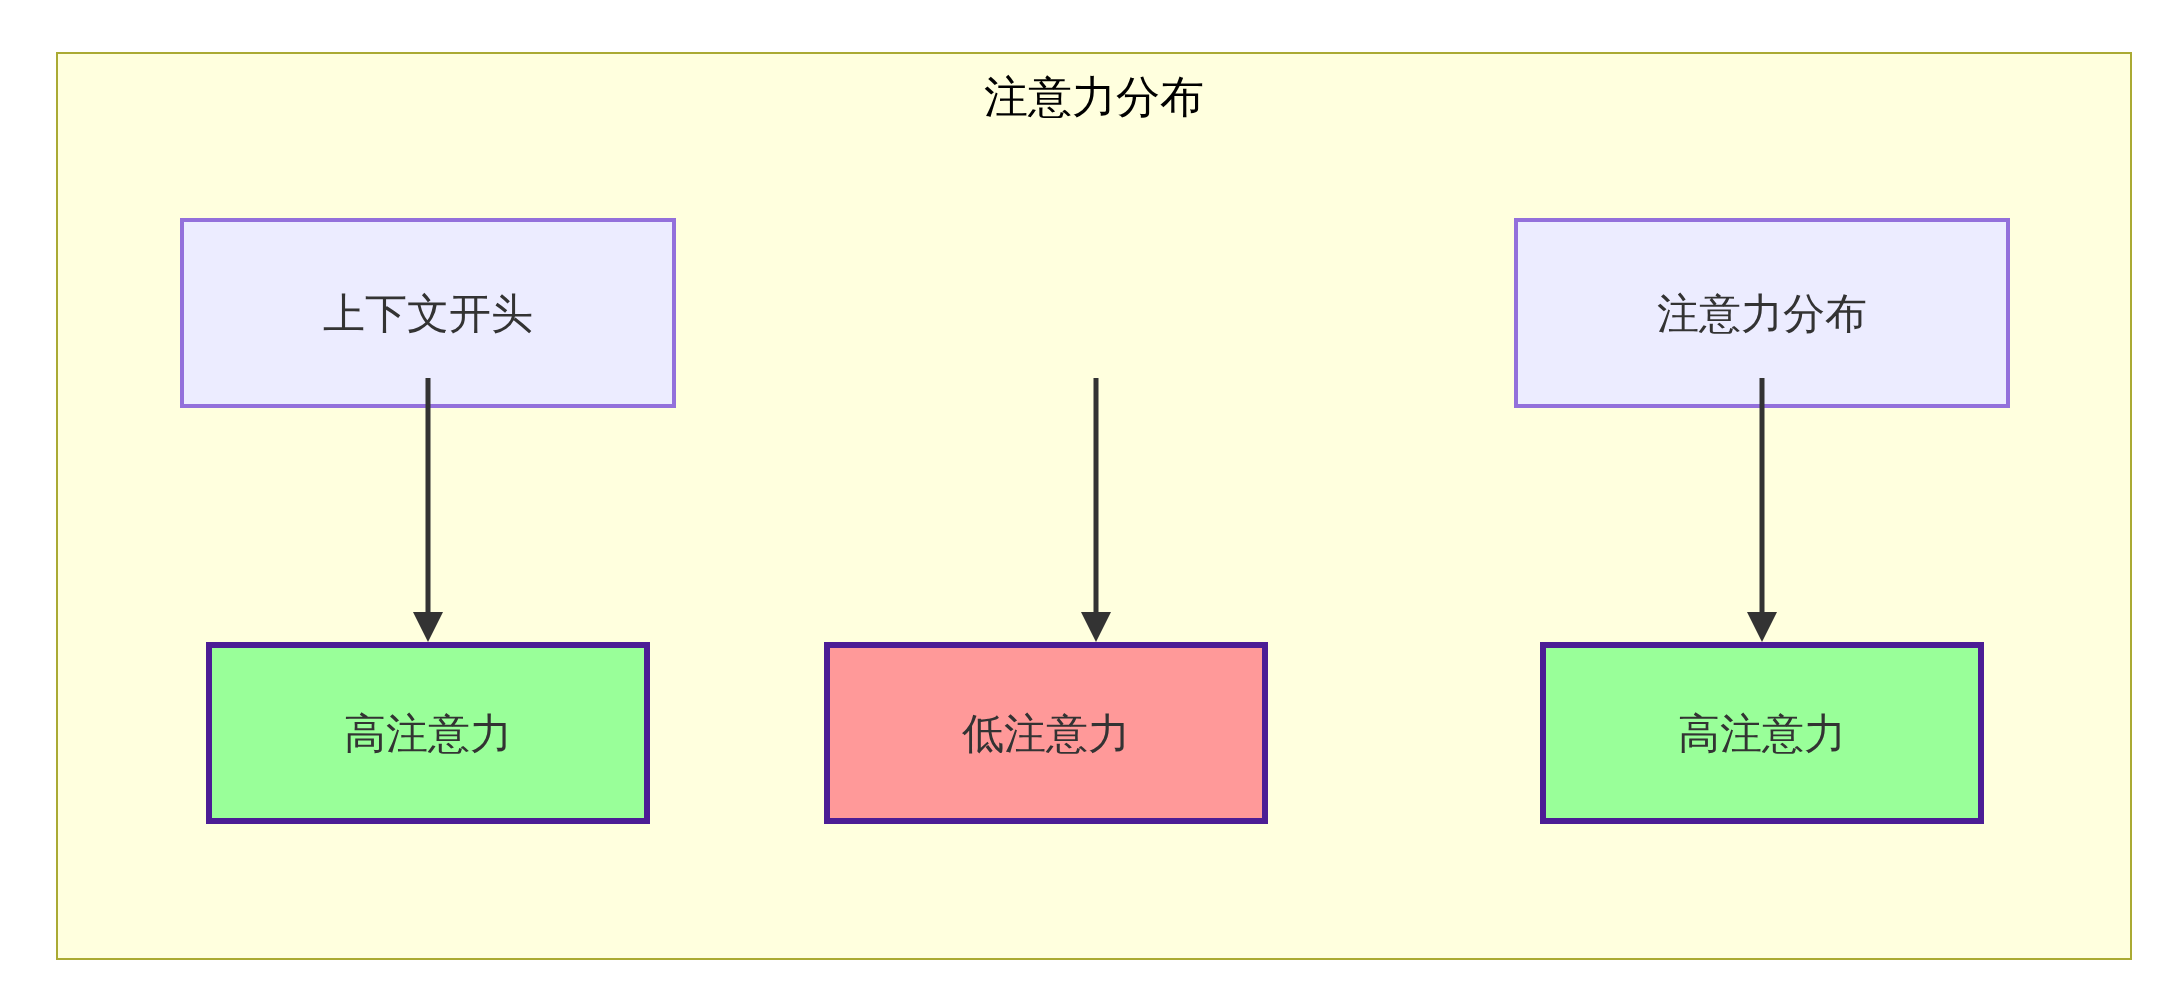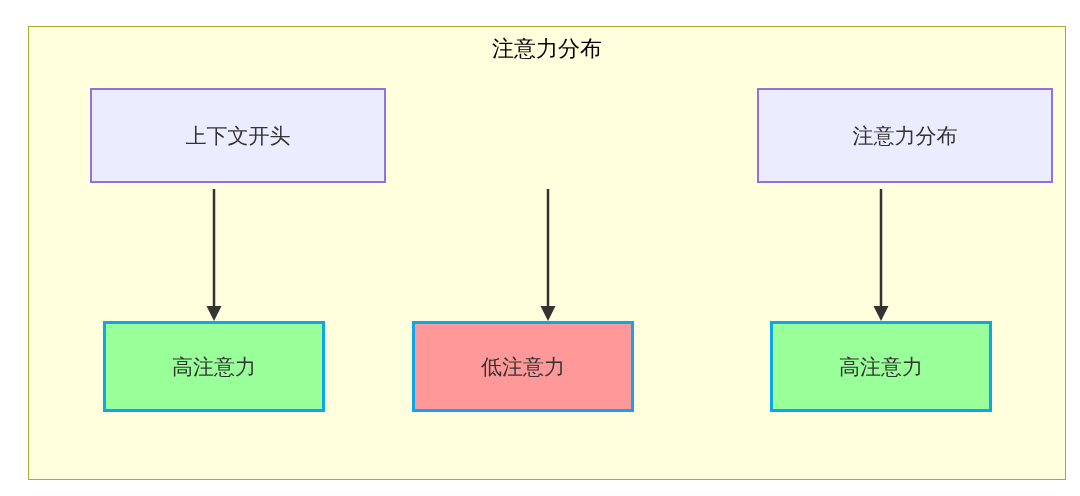--- a/index.html
+++ b/index.html
@@ -39,31 +39,31 @@
     position: absolute;
     display: flex;
     align-items: center;
     justify-content: center;
     box-sizing: border-box;
     font-size: 21px;
     color: #333333;
     text-align: center;
   }
   .node-ctx {
-    width: 296px;
+    width: 248px;
     height: 95px;
-    top: 88px;
+    top: 109px;
     background: #ececff;
     border: 2px solid #9370db;
   }
   .node-att {
     width: 222px;
     height: 91px;
     top: 321px;
-    border: 3px solid #0ea5e9;
+    border: 3px solid #4c1d95;
   }
   .att-high { background: #99ff99; }
   .att-low  { background: #ff9999; }
   #ctx-start  { left: 90px; }
   #ctx-middle { left: 424px; }
   #ctx-end    { left: 757px; }
   #att-1 { left: 103px; }
   #att-2 { left: 412px; }
   #att-3 { left: 770px; }
   .edges {

